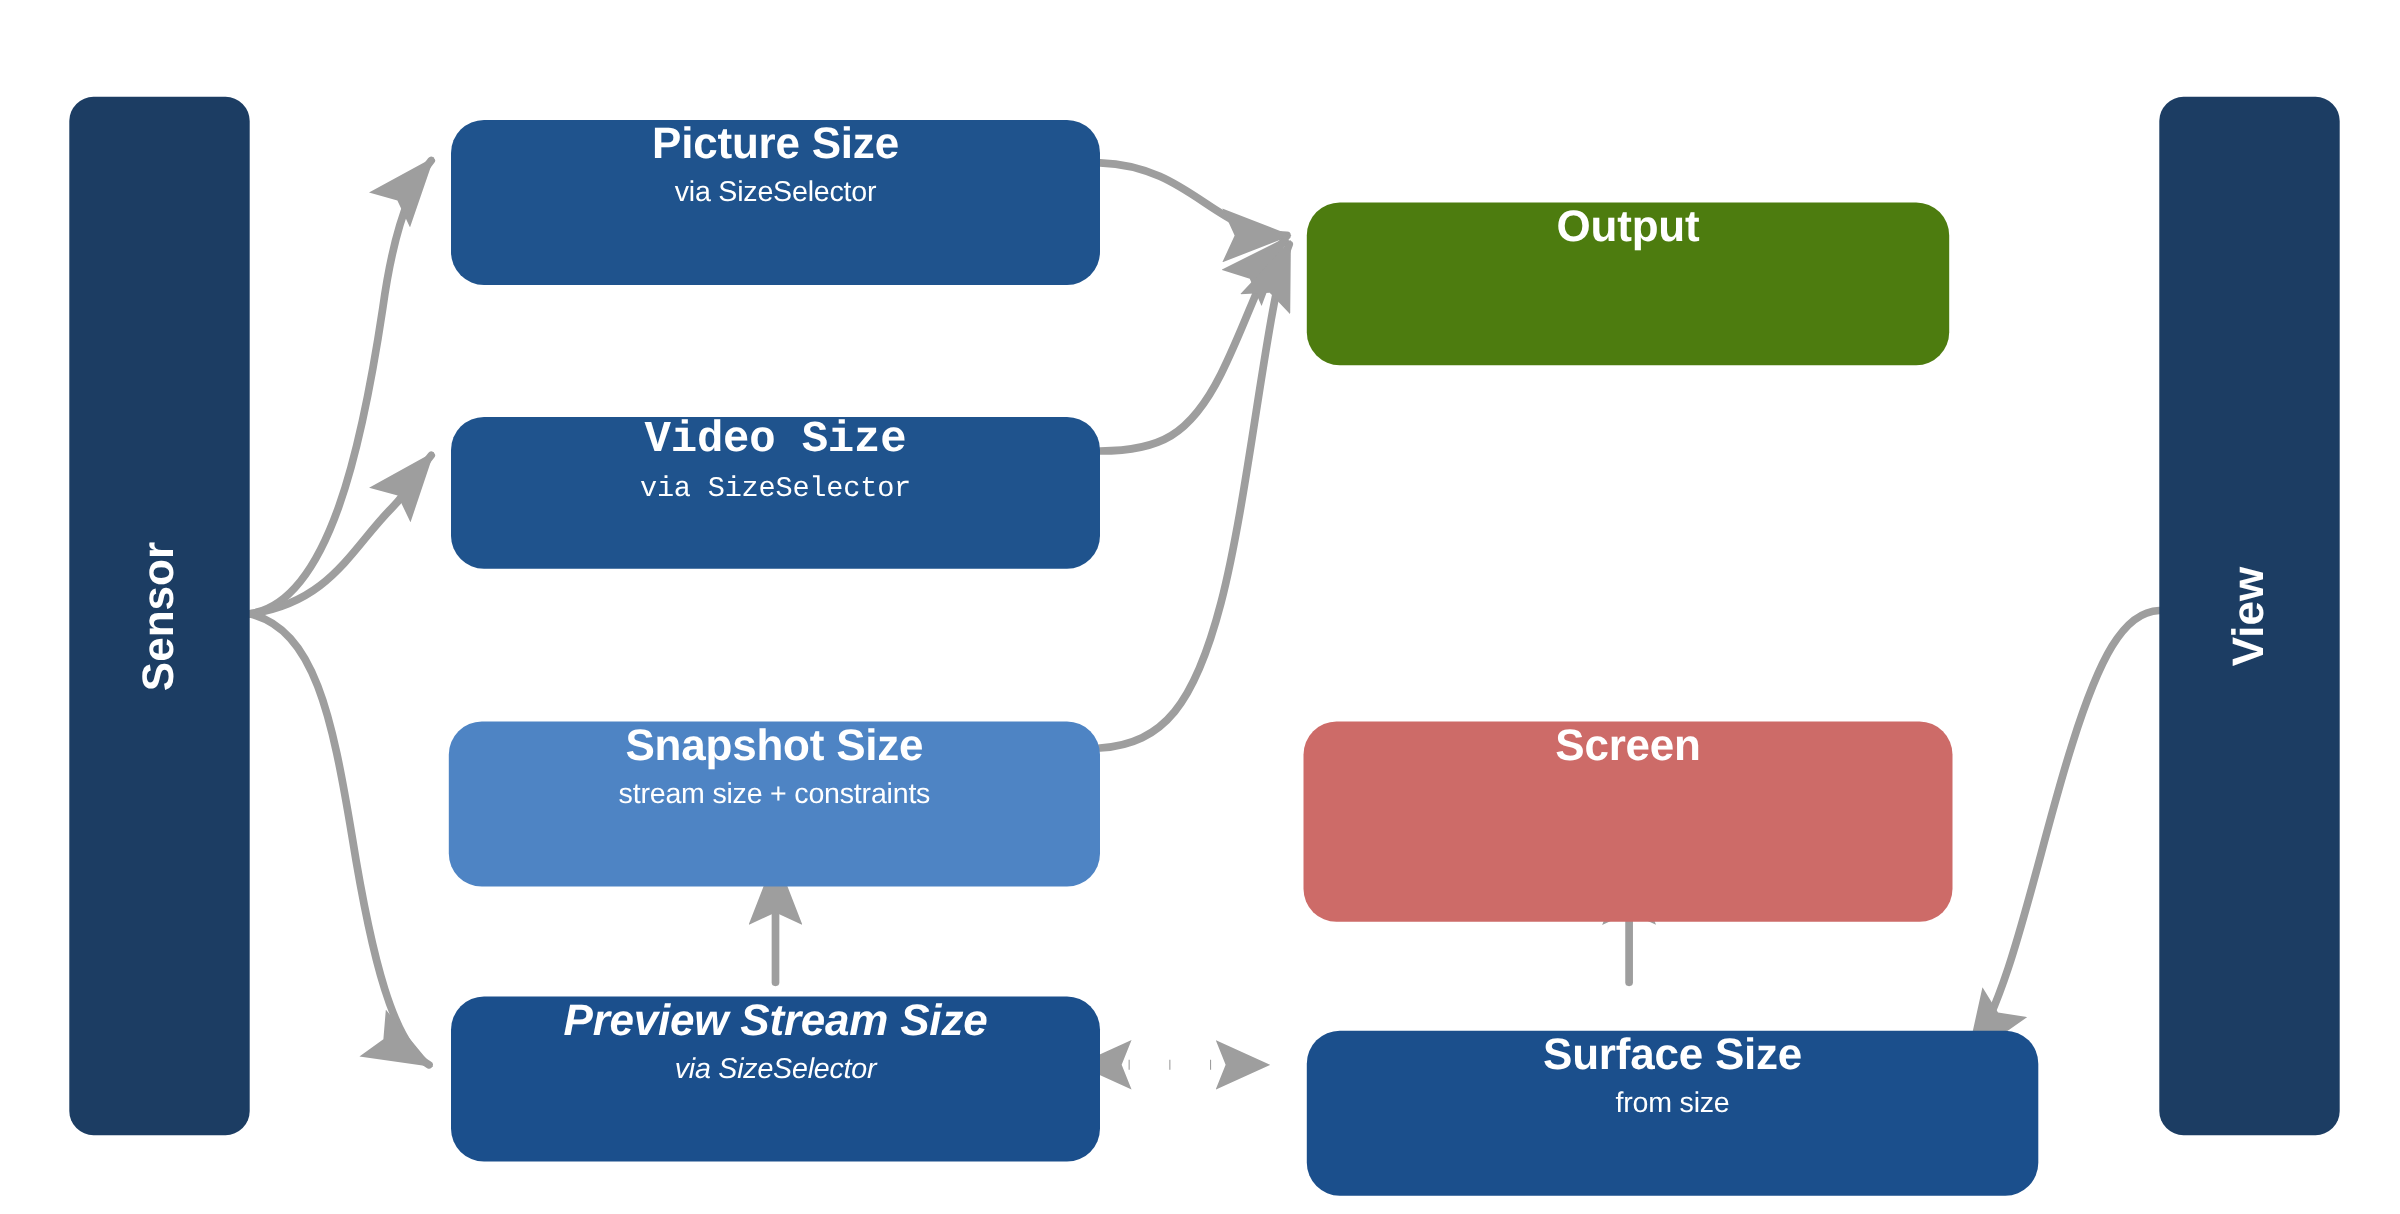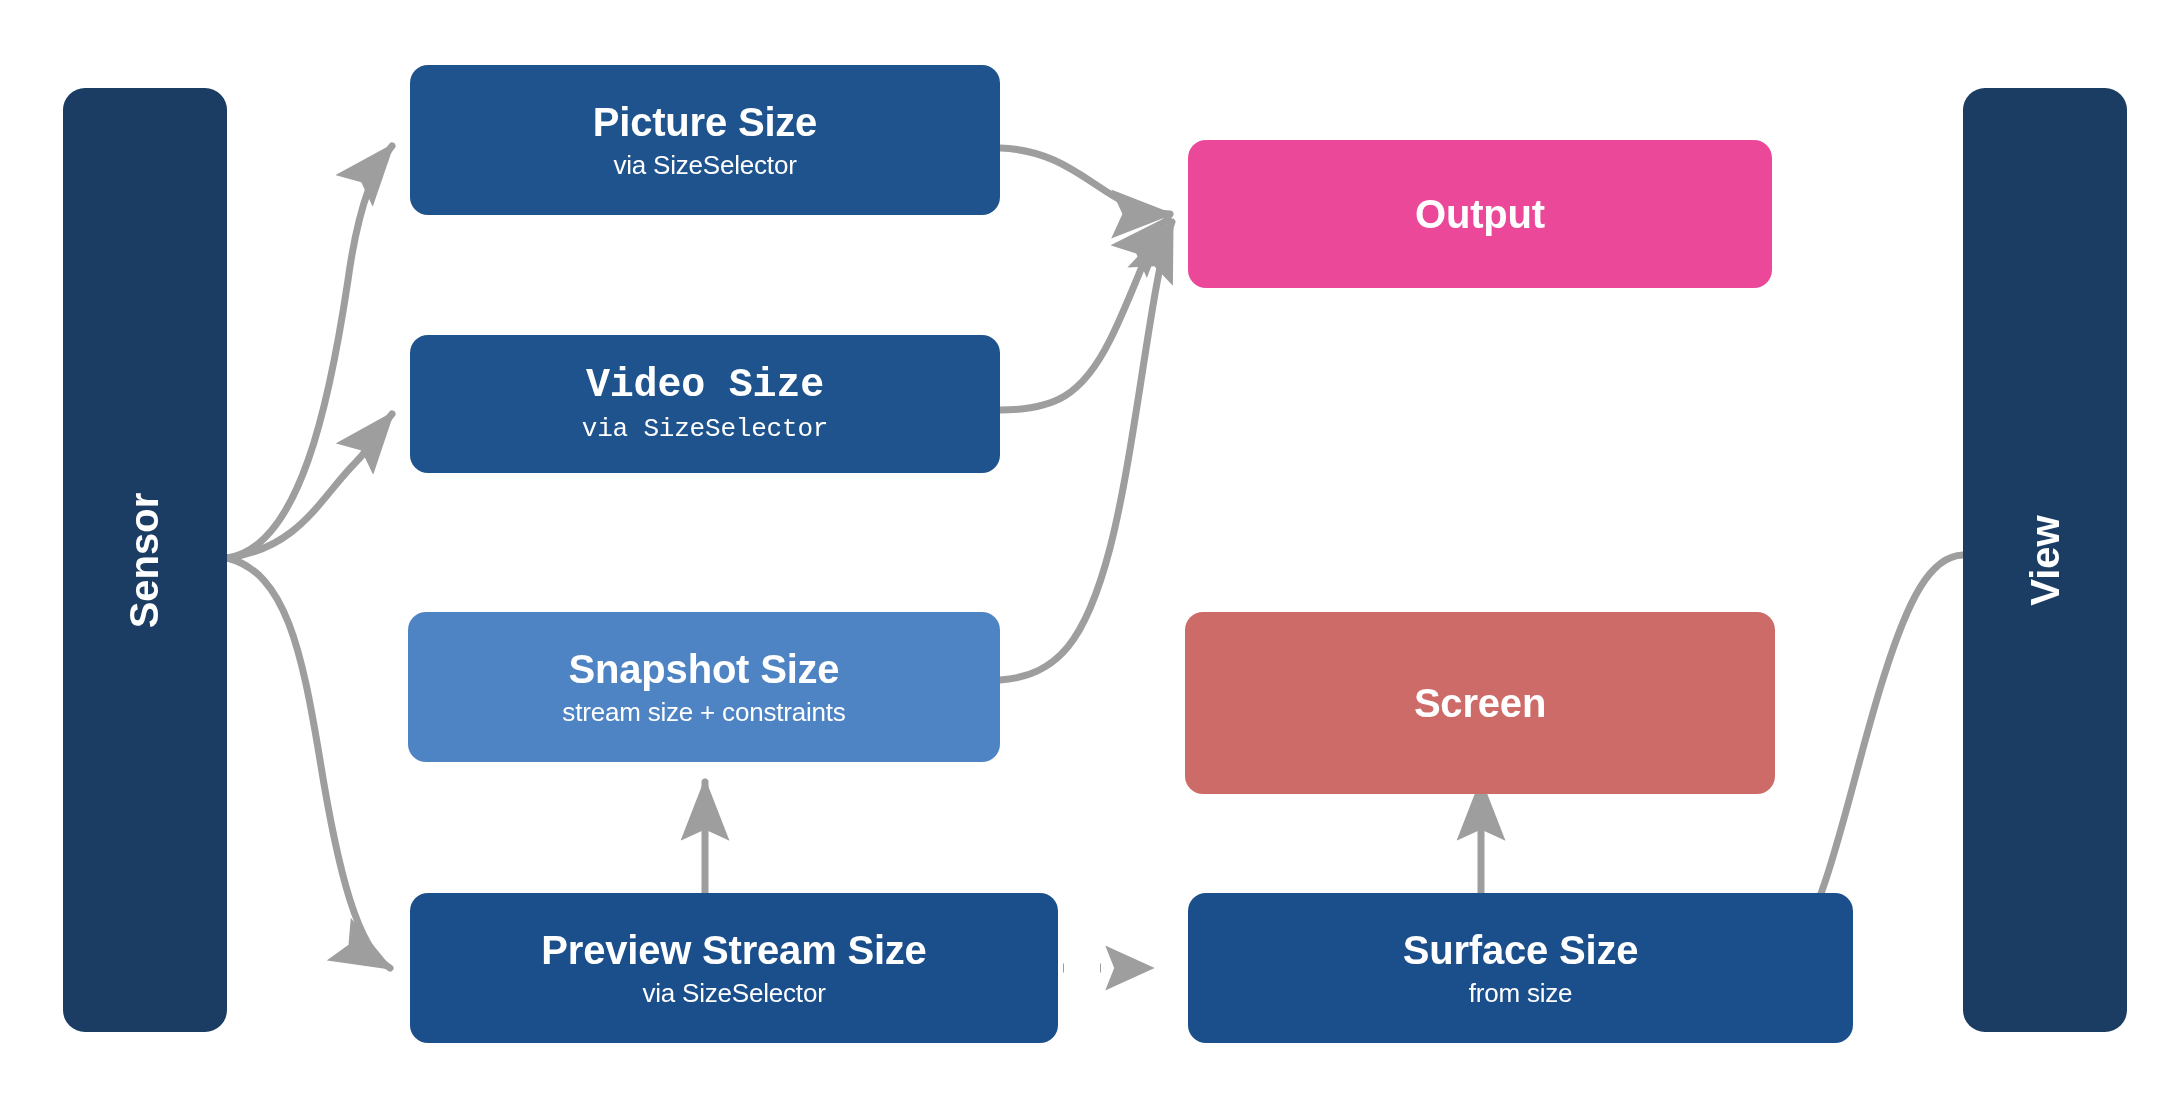--- a/index.html
+++ b/index.html
@@ -24,25 +24,25 @@
     width: 2182px;
     height: 1104px;
     pointer-events: none;
   }
   .node {
     position: absolute;
     box-sizing: border-box;
     display: flex;
     flex-direction: column;
     align-items: center;
-    justify-content: center;
-    border-radius: 18px;
+    border-radius: 30px;
     color: #ffffff;
     text-align: center;
     line-height: 1.12;
+    margin-top: 44px;
   }
   .node .title {
     font-weight: bold;
     font-size: 40px;
     letter-spacing: -0.2px;
   }
   .node .subtitle {
     font-weight: normal;
     font-size: 26px;
     margin-top: 6px;
@@ -63,21 +63,21 @@
     white-space: nowrap;
     transform: rotate(-90deg);
   }
   
   #lane-sensor { left: 63px;   top: 88px;  width: 164px;  height: 944px; }
   #lane-view   { left: 1963px; top: 88px;  width: 164px;  height: 944px; }
 
   #node-picture  { left: 410px;  top: 65px;   width: 590px; height: 150px; }
   #node-video    { left: 410px;  top: 335px;  width: 590px; height: 138px; font-family: Liberation Mono, monospace; }
   #node-snapshot { left: 408px;  top: 612px;  width: 592px; height: 150px; }
-  #node-preview  { left: 410px;  top: 893px;  width: 648px; height: 150px; }
+  #node-preview  { left: 410px;  top: 862px;  width: 590px; height: 150px; font-style: italic; }
 
   #node-output   { left: 1188px; top: 140px;  width: 584px; height: 148px; }
   #node-screen   { left: 1185px; top: 612px;  width: 590px; height: 182px; }
   #node-surface  { left: 1188px; top: 893px;  width: 665px; height: 150px; }
 </style>
 </head>
 <body>
 
 <div id="stage">
 
@@ -136,21 +136,21 @@
   <div class="node" id="node-snapshot" style="background:#4E84C4">
     <span class="title">Snapshot Size</span>
     <span class="subtitle">stream size + constraints</span>
   </div>
 
   <div class="node" id="node-preview" style="background:#1B4F8C">
     <span class="title">Preview Stream Size</span>
     <span class="subtitle">via SizeSelector</span>
   </div>
 
-  <div class="node" id="node-output" style="background:#ec4899">
+  <div class="node" id="node-output" style="background:#4d7c0f">
     <span class="title">Output</span>
   </div>
 
   <div class="node" id="node-screen" style="background:#CD6B68">
     <span class="title">Screen</span>
   </div>
 
   <div class="node" id="node-surface" style="background:#1B4F8C">
     <span class="title">Surface Size</span>
     <span class="subtitle">from size</span>

